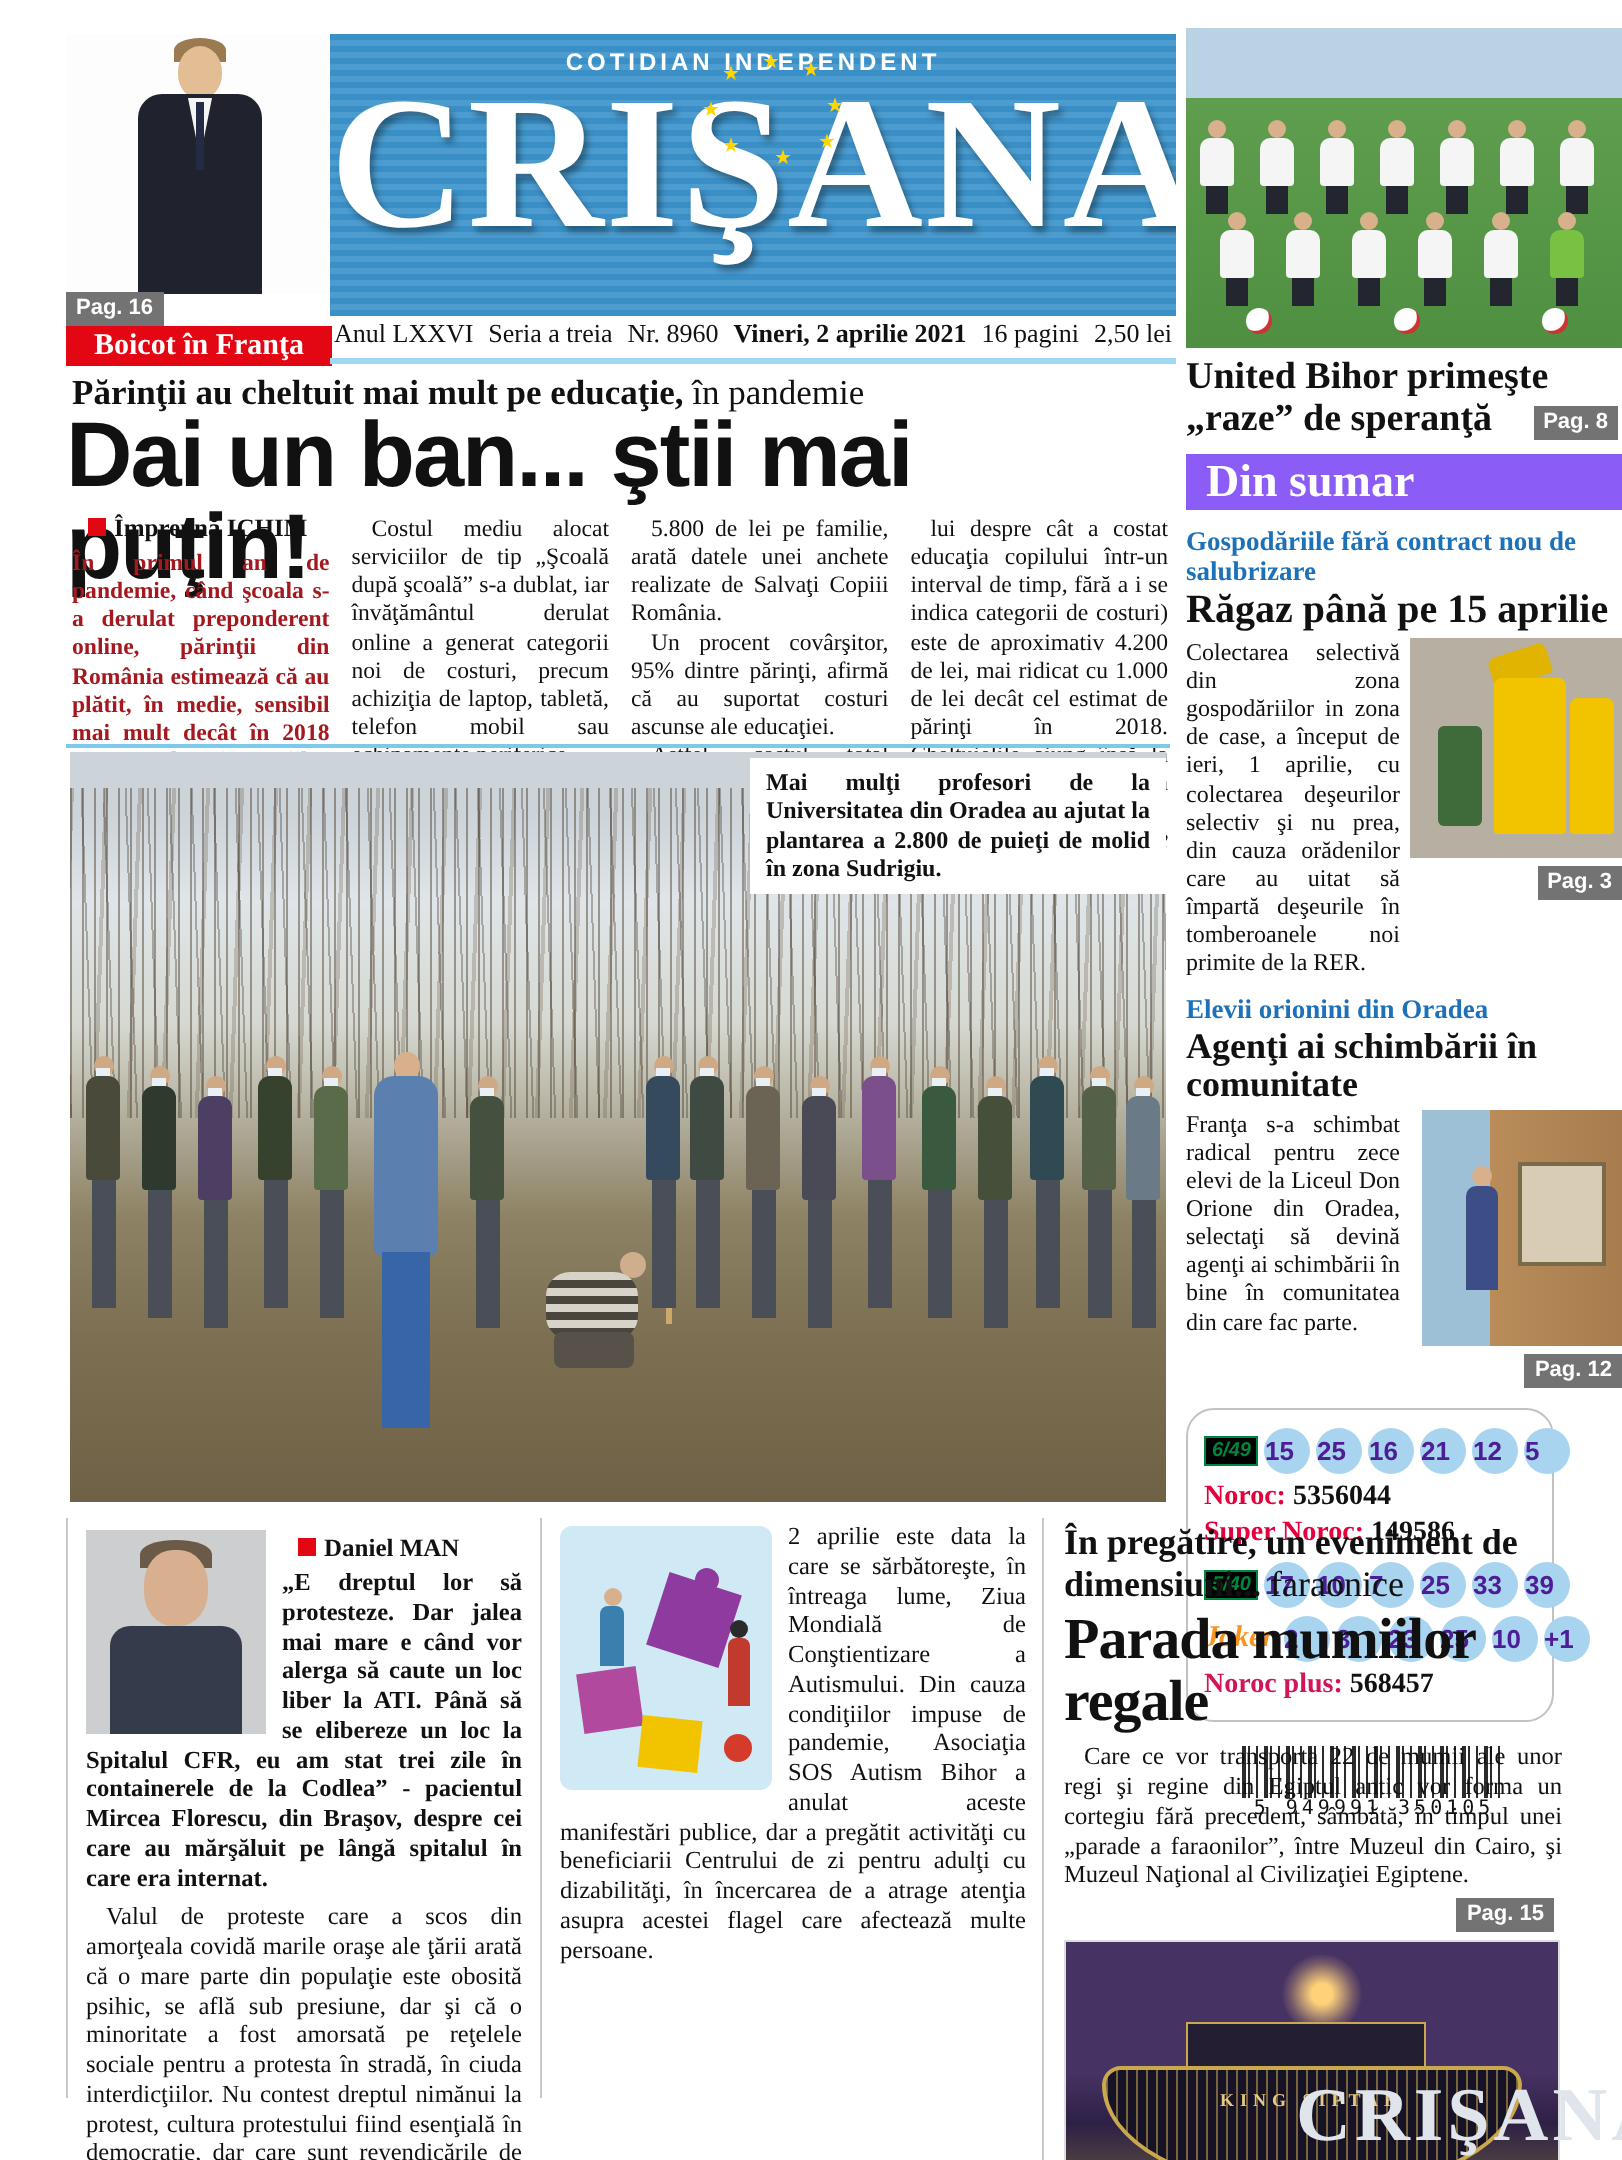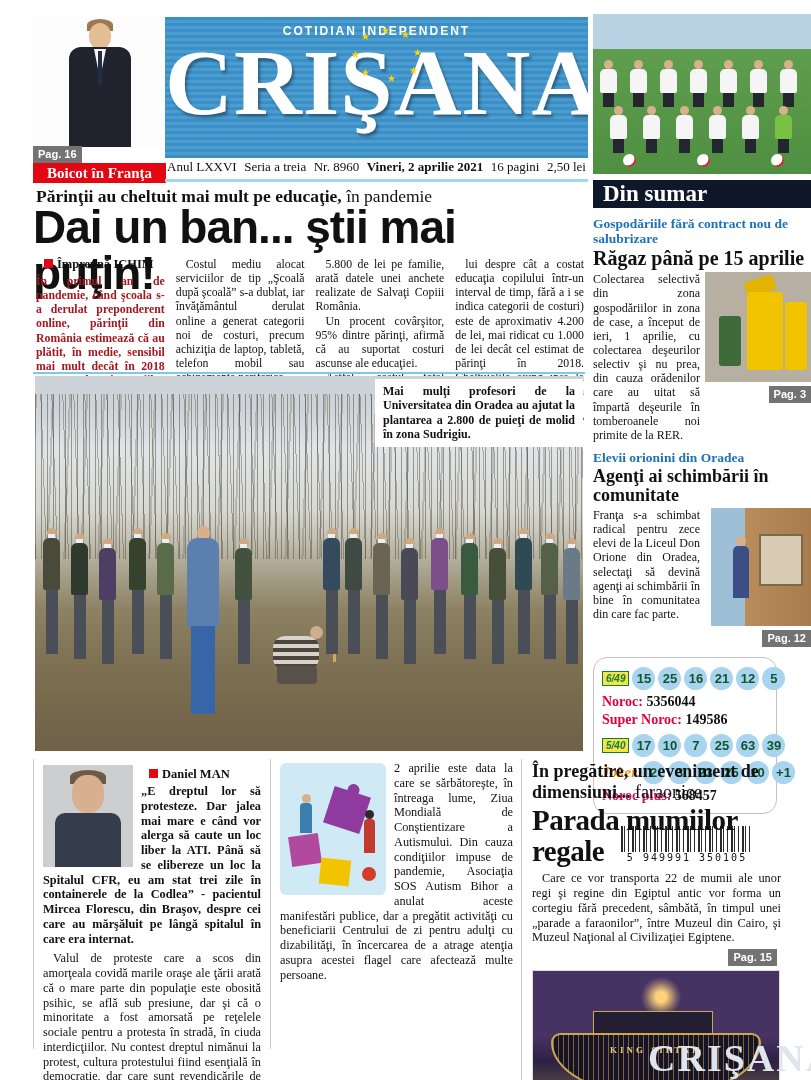--- a/index.html
+++ b/index.html
@@ -41,21 +41,21 @@
              display:flex; align-items:center; justify-content:space-between;
              font-size:13px; padding:0 2px 3px 2px; }
   #infobar .b { font-weight:bold; }
 
   
   #rail { left:593px; top:0; width:218px; }
   .team { position:relative; width:218px; height:160px; overflow:hidden;
           background:linear-gradient(180deg,#b9d2e4 0 22%,#5f9e4e 22%,#4f8f41 100%); }
   .united-h { margin-top:4px; font-size:19px; line-height:1.12; font-weight:bold; position:relative; }
   .united-h .badge { position:absolute; right:2px; bottom:1px; }
-  .dinsumar { margin-top:6px; background:#0f172a; color:#fff; font-weight:bold;
+  .dinsumar { margin-top:6px; background:#8b5cf6; color:#fff; font-weight:bold;
               font-size:23px; height:28px; line-height:28px; padding-left:10px; }
   .rail-art { margin-top:8px; }
   .rail-h { font-size:20px; font-weight:bold; line-height:1.05; margin:2px 0 3px; }
   .rail-flex { display:flex; gap:5px; }
   .rail-body { flex:1; font-size:12px; line-height:1.18; }
   .rail-right { width:106px; display:flex; flex-direction:column; align-items:flex-end; gap:4px; }
   .bins { width:106px; height:110px; position:relative; background:#b6afa2; overflow:hidden; }
   .bin { position:absolute; background:#f2c400; border-radius:4px 4px 2px 2px; }
   .bin.lid { background:#e0b400; }
   .greenbin { position:absolute; left:14px; top:44px; width:22px; height:50px; background:#3f6b3a; border-radius:3px; }
@@ -63,24 +63,24 @@
                background:linear-gradient(90deg,#9dc0d6 0 34%,#b98c5a 34%,#a87c4e 100%); }
   .classroom .board { position:absolute; right:8px; top:26px; width:44px; height:52px; background:#d8cdb4; border:2px solid #7a6a4a; }
   .classroom .person { position:absolute; left:22px; top:38px; width:16px; height:52px; background:#3b4f86; border-radius:5px 5px 0 0; }
   .classroom .person::before { content:""; position:absolute; left:3px; top:-10px; width:10px; height:10px; border-radius:50%; background:#d9b08c; }
 
   
   .lotto { margin-top:10px; width:184px; border:1px solid #c2c2c2; border-radius:14px;
            padding:9px 8px 7px 8px; background:#fff; }
   .lrow { display:flex; align-items:center; gap:3px; margin-bottom:4px; }
   .llogo { border:1px solid #00853e; color:#00853e; font:bold italic 10px "Liberation Sans",sans-serif;
-           padding:1px 3px; background:#fde047; white-space:nowrap; }
+           padding:1px 3px; background:#000000; white-space:nowrap; }
   .jlogo { color:#f7941e; font:bold italic 15px "Liberation Serif",serif; padding-right:2px; }
-  .ball { width:23px; height:23px; border-radius:50%; background:#a8d4ef; color:#14532d;
-          font:bold 13px/23px "Liberation Sans",sans-serif; text-align:center; flex:none; }
+  .ball { width:23px; height:23px; border-radius:50%; background:#a8d4ef; color:#4c1d95;
+          font:bold 13px/23px "Liberation Sans",sans-serif; flex:none; }
   .nrow { font-size:14px; font-weight:bold; margin:2px 0; }
   .nrow .lab { color:#e3003c; }
   .nrow .lab.pink { color:#d4145a; }
   .barcode-wrap { margin:12px 0 0 28px; width:132px; text-align:center; }
   .bars { height:26px;
           background:repeating-linear-gradient(90deg,#2b2b2b 0 2px,#fff 2px 3px,#2b2b2b 3px 4px,#fff 4px 7px,#2b2b2b 7px 8px,#fff 8px 11px); }
   .bar-digits { font:10px "DejaVu Sans Mono",monospace; letter-spacing:2px; }
 
   
   #lead-kicker { left:36px; top:172px; font-size:17.5px; }
@@ -267,20 +267,24 @@
       </div>
       <div style="position: absolute; left: 181px; top: 92px; width: 18px;">
         <div style="width:9px;height:9px;border-radius:50%;background:#d9b08c;margin:0 auto"></div>
       <div style="width:17px;height:24px;border-radius:5px 5px 2px 2px;background:#79c142;margin:0 auto"></div>
       <div style="width:11px;height:14px;background:#23262e;margin:0 auto"></div>
       </div>
       <div style="position: absolute; left: 30px; top: 140px; width: 13px; height: 13px; border-radius: 50%; background: radial-gradient(circle at 35% 35%, rgb(255, 255, 255) 0px, rgb(255, 255, 255) 55%, rgb(204, 51, 51) 60%);"></div>
       <div style="position: absolute; left: 104px; top: 140px; width: 13px; height: 13px; border-radius: 50%; background: radial-gradient(circle at 35% 35%, rgb(255, 255, 255) 0px, rgb(255, 255, 255) 55%, rgb(204, 51, 51) 60%);"></div>
       <div style="position: absolute; left: 178px; top: 140px; width: 13px; height: 13px; border-radius: 50%; background: radial-gradient(circle at 35% 35%, rgb(255, 255, 255) 0px, rgb(255, 255, 255) 55%, rgb(204, 51, 51) 60%);"></div>
     </div>
+  <div class="united-h">
+    <span>United Bihor primeşte „raze” de speranţă</span>
+    <span class="badge">Pag. 8</span>
+  </div>
   <div class="dinsumar">Din sumar</div>
 
   <div class="rail-art">
     <div class="kicker-blue">Gospodăriile fără contract nou de salubrizare</div>
     <div class="rail-h">Răgaz până pe 15 aprilie</div>
     <div class="rail-flex">
       <div class="rail-body just">Colectarea selectivă din zona gospodăriilor in zona de case, a început de ieri, 1 aprilie, cu colectarea deşeurilor selectiv şi nu prea, din cauza orădenilor care au uitat să împartă deşeurile în tomberoanele noi primite de la RER.</div>
       <div class="rail-right">
         <div class="bins">
           <div class="bin lid" style="left:40px;top:6px;width:30px;height:16px;transform:rotate(-18deg)"></div>
@@ -325,21 +329,21 @@
     <div class="nrow">
       <span class="lab">Super Noroc:</span>
       <span>149586</span>
     </div>
     <div class="lrow" style="margin-top:6px">
       <span class="llogo">5/40</span>
       <span class="ball">17</span>
       <span class="ball">10</span>
       <span class="ball">7</span>
       <span class="ball">25</span>
-      <span class="ball">63</span>
+      <span class="ball">33</span>
       <span class="ball">39</span>
     </div>
     <div class="lrow">
       <span class="jlogo">Joker</span>
       <span class="ball">2</span>
       <span class="ball">3</span>
       <span class="ball">23</span>
       <span class="ball">25</span>
       <span class="ball">10</span>
       <span class="ball">+1</span>

